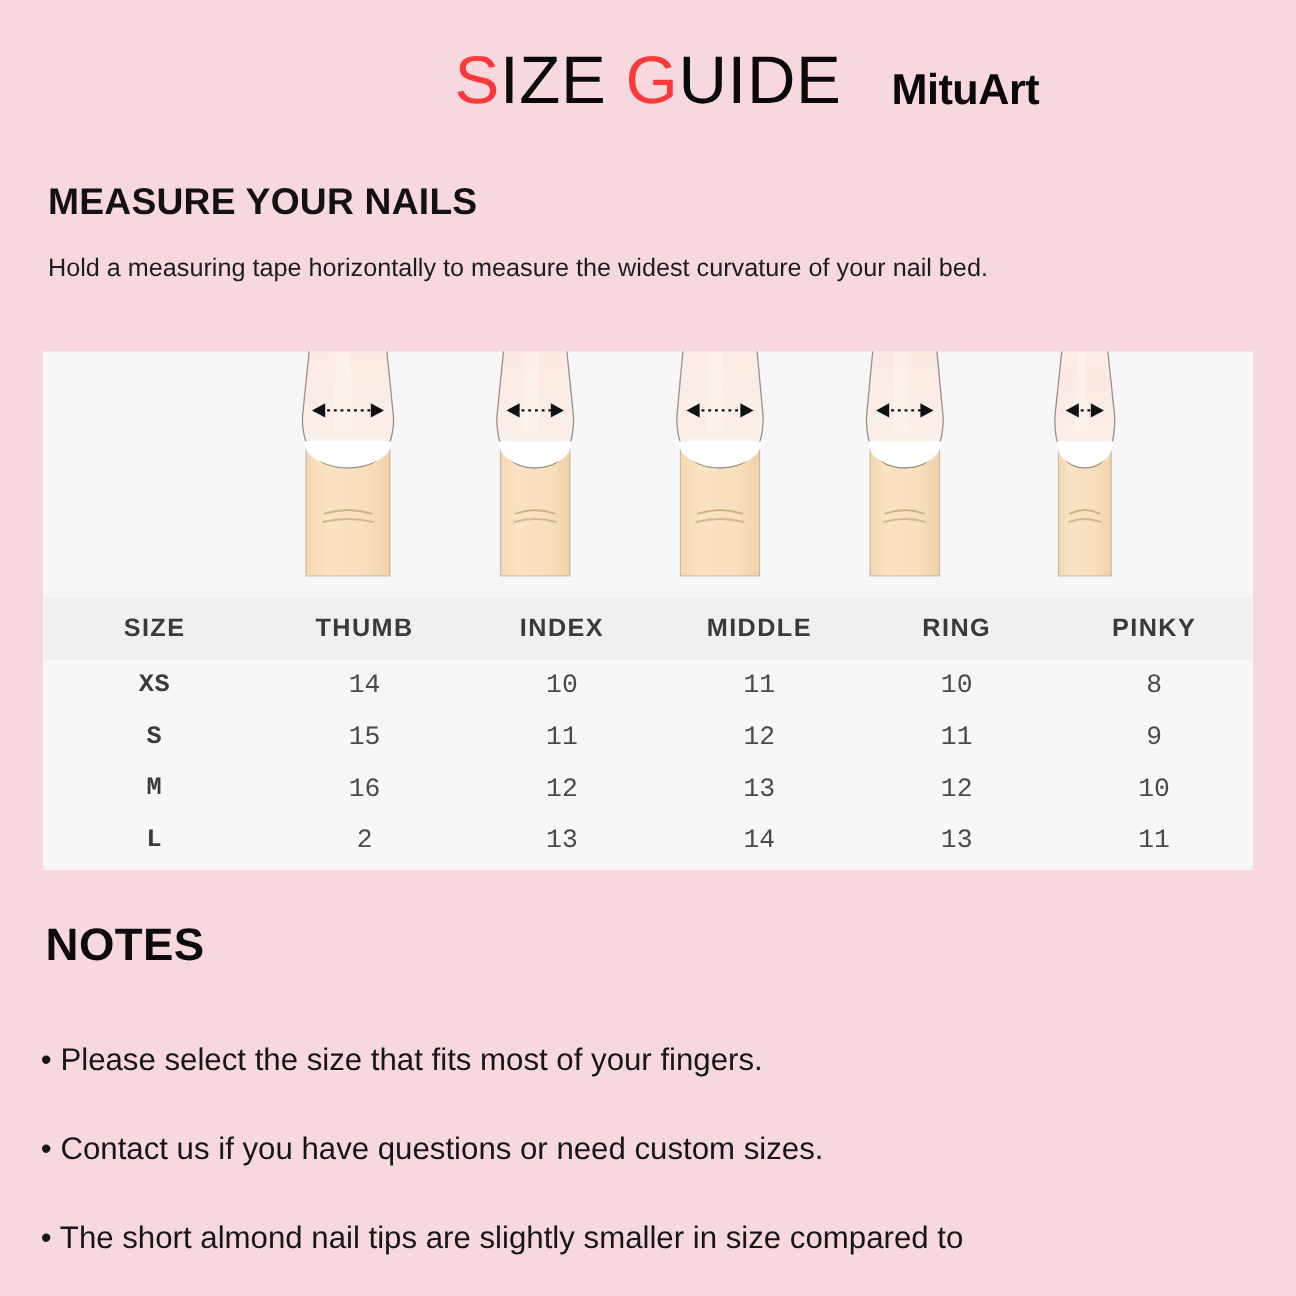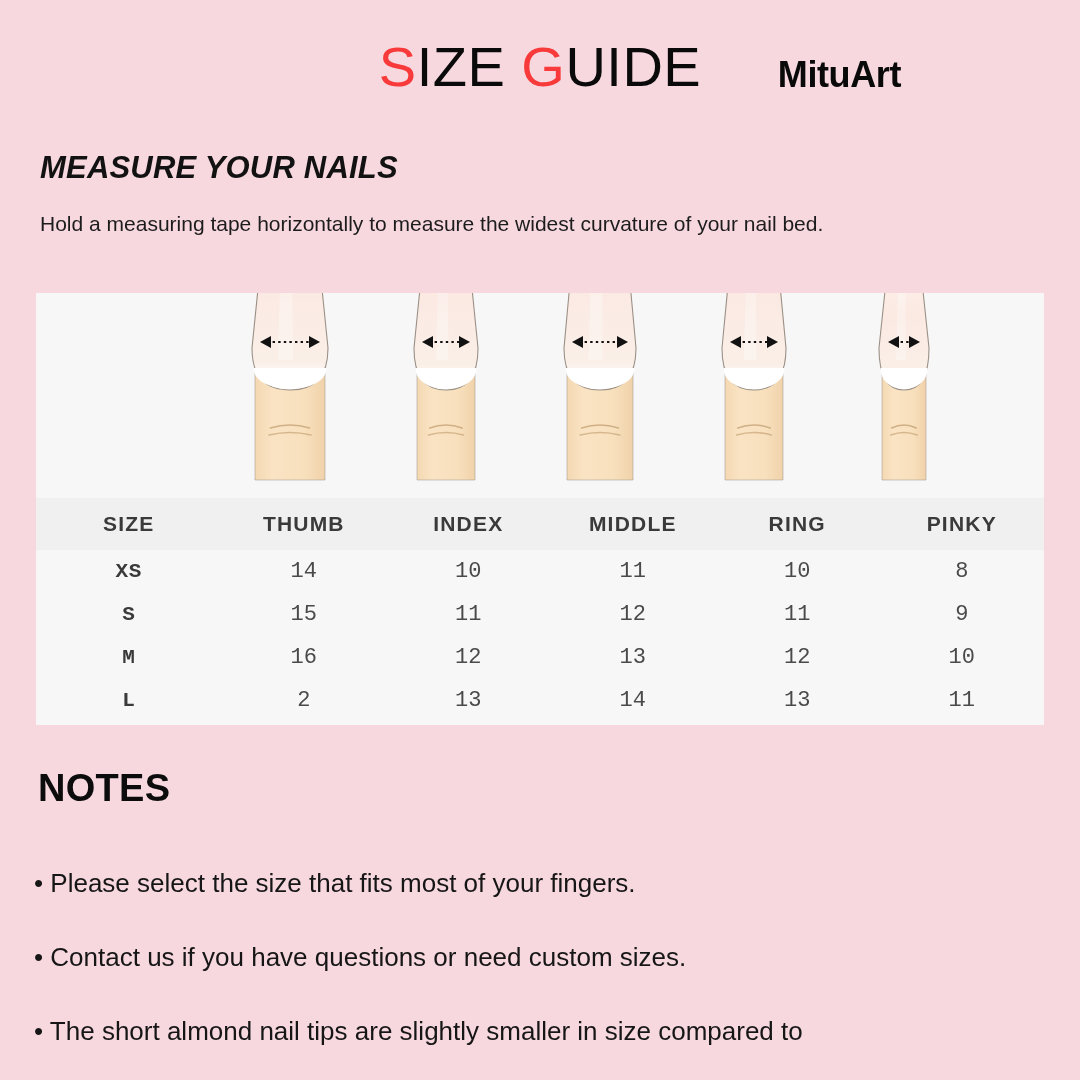--- a/index.html
+++ b/index.html
@@ -14,21 +14,20 @@
     overflow: hidden;
     position: relative;
   }
 
   
   .header {
     position: absolute;
     top: 0; left: 0;
     width: 924px;
     height: 128px;
-    padding-left: 35px;
   }
   .title {
     position: absolute;
     left: 0; top: 36px;
     width: 1080px;
     text-align: center;
     font-size: 56px;
     font-weight: 400;
     letter-spacing: 0.5px;
     color: #111111;
@@ -50,21 +49,20 @@
 
   
   .measure-head {
     position: absolute;
     left: 40px;
     top: 150px;
     font-size: 31px;
     font-weight: 700;
     color: #121212;
     letter-spacing: 0.2px;
-    font-style: italic;
   }
   .measure-body {
     position: absolute;
     left: 40px;
     top: 206px;
     width: 1000px;
     font-size: 21px;
     color: #1C1C1C;
     line-height: 36px;
     font-weight: 400;

